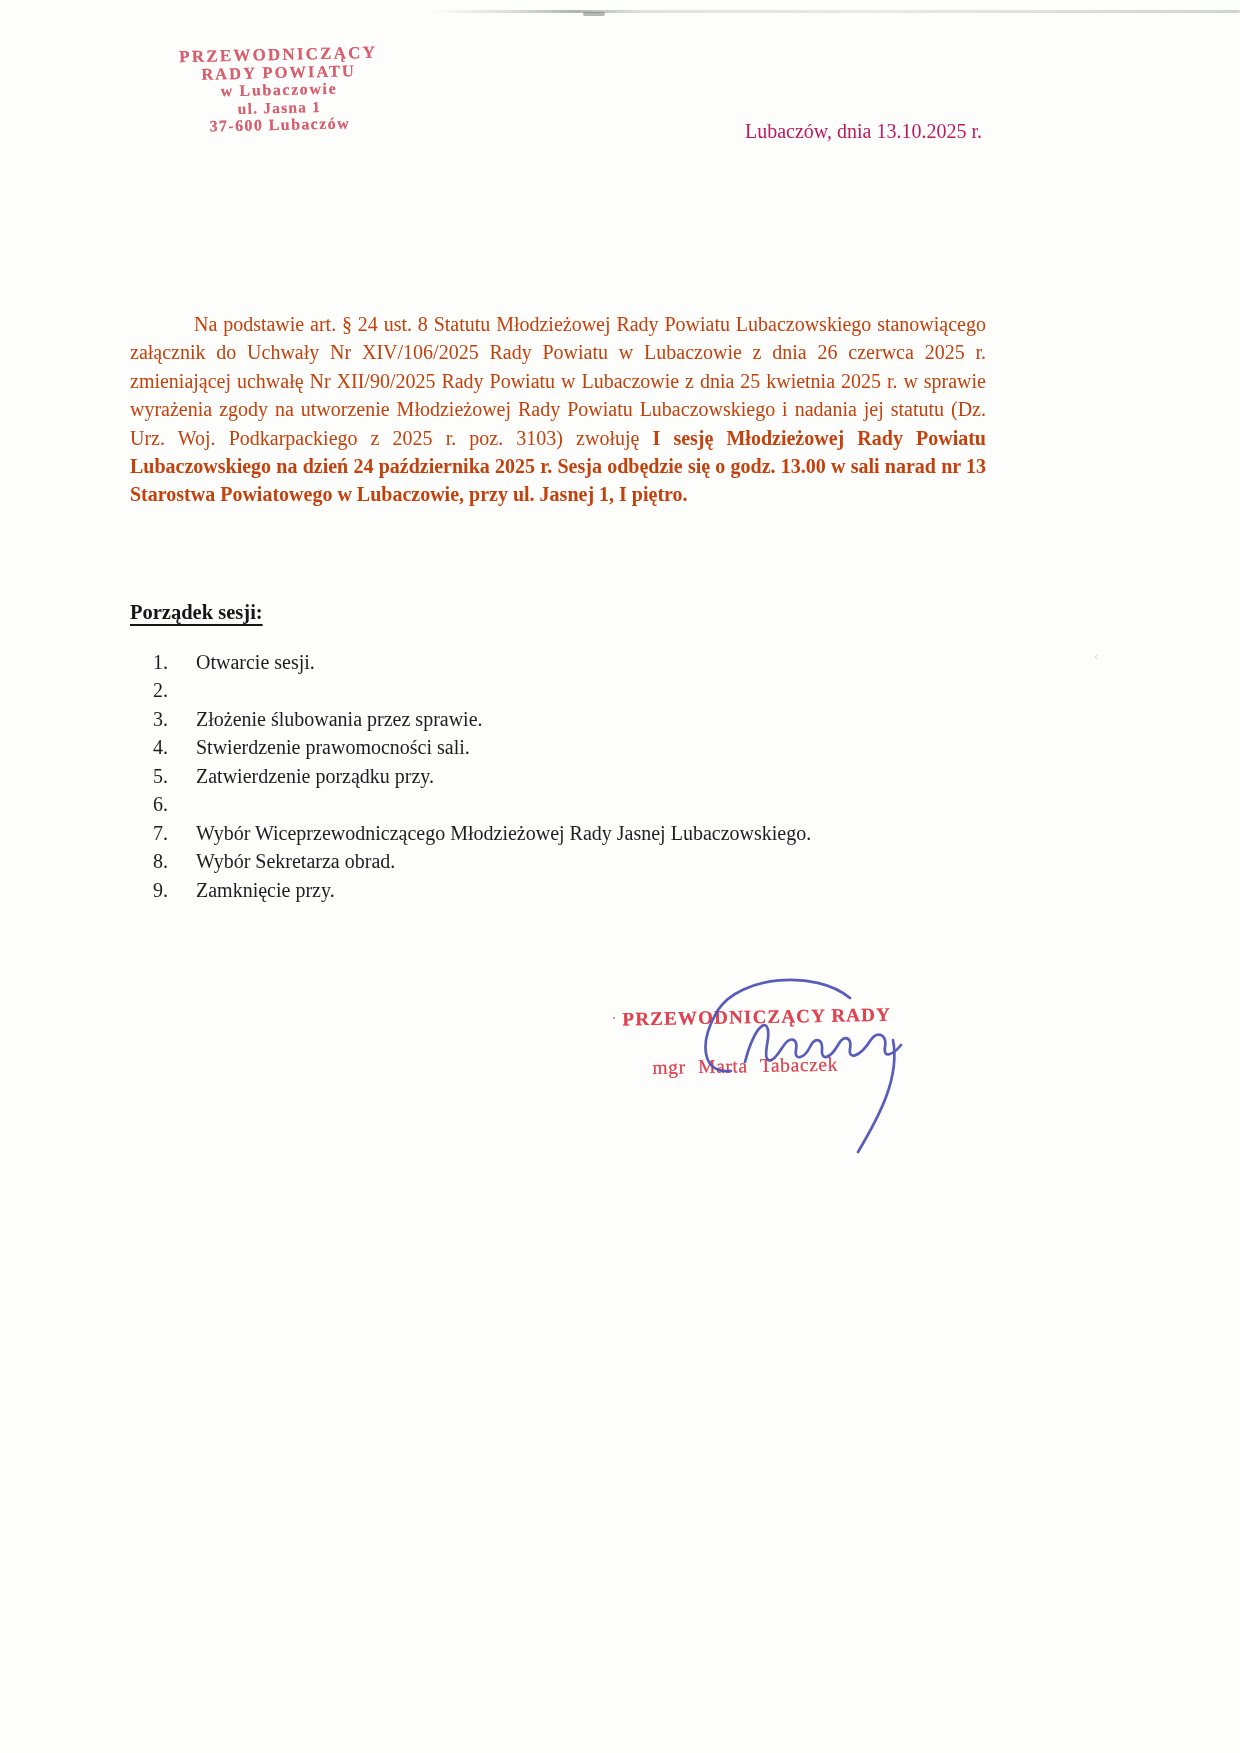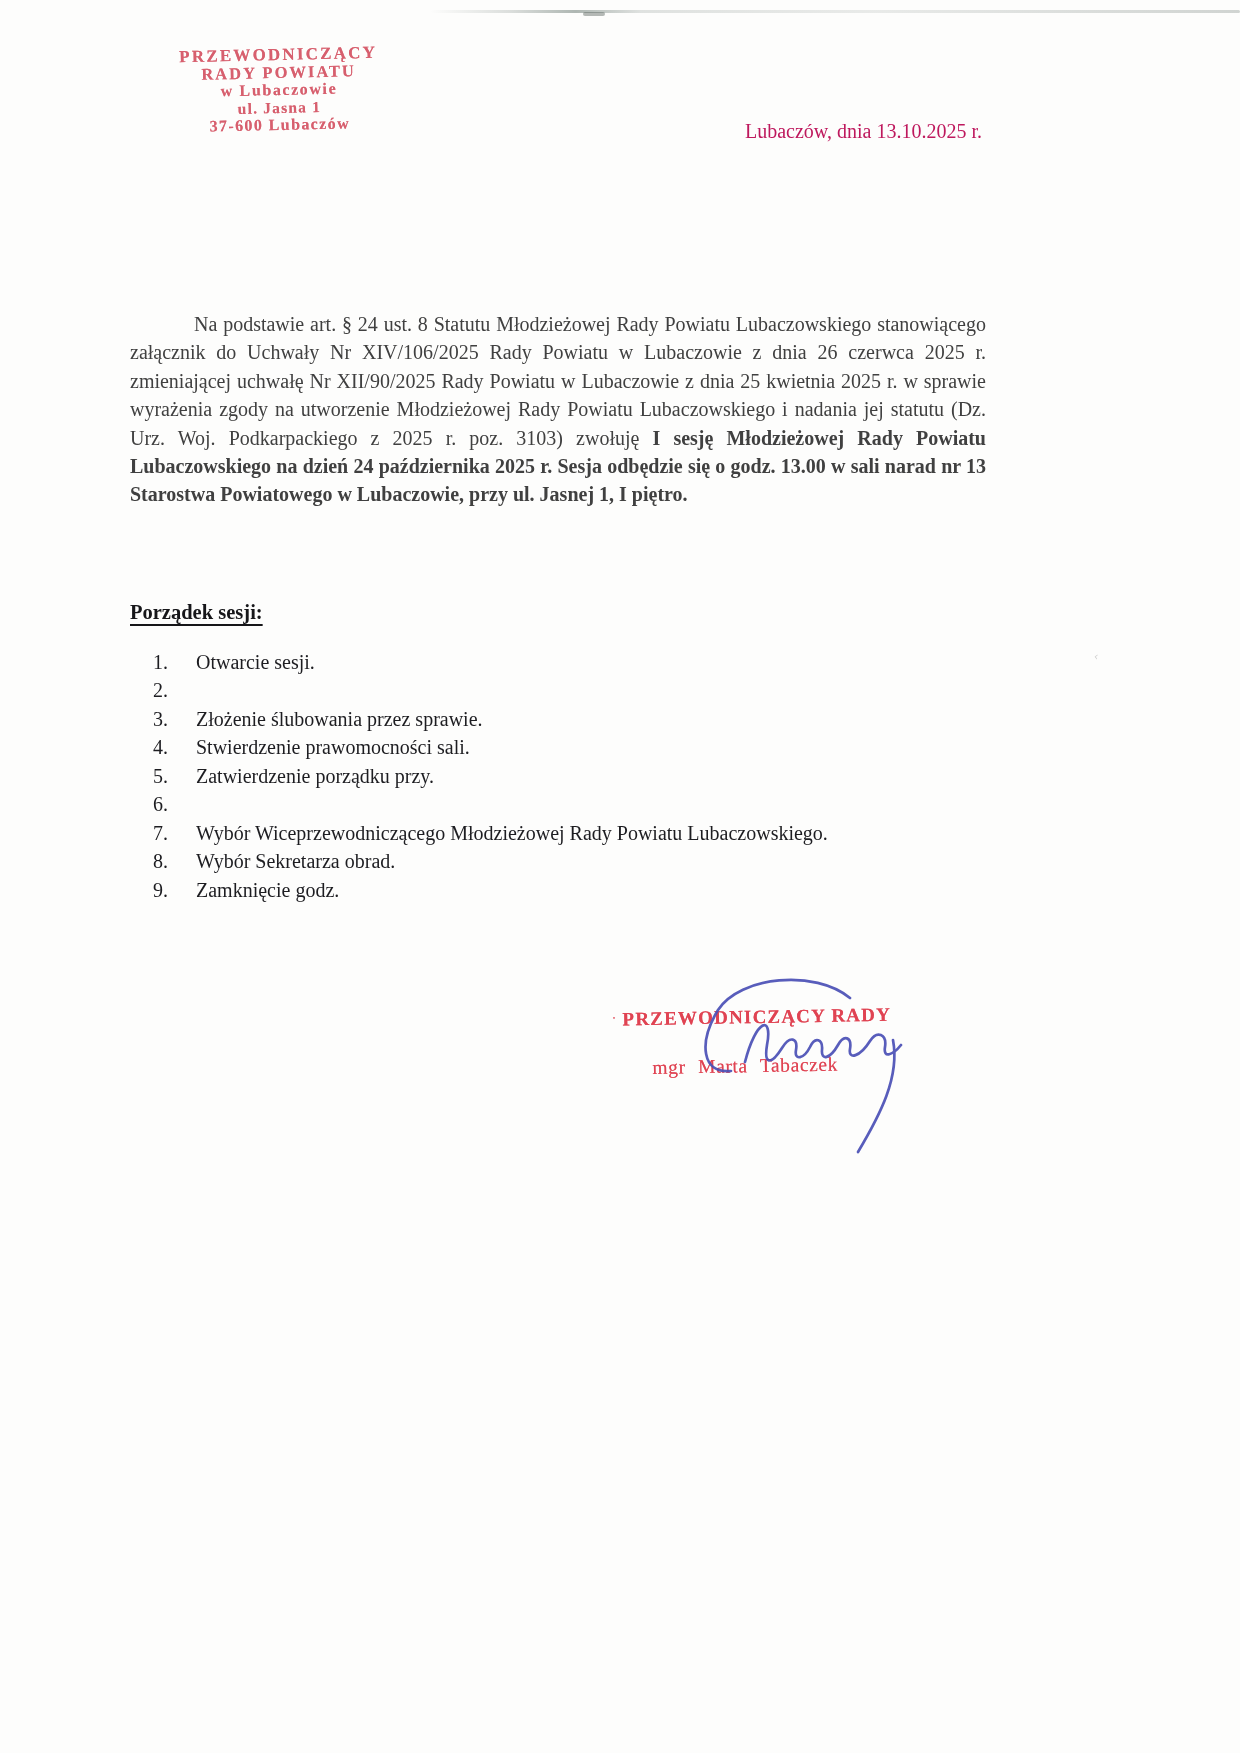--- a/index.html
+++ b/index.html
@@ -56,21 +56,21 @@
     position:absolute;right:258px;top:120px;
     font-size:20px;color:#be185d;
   }
 
   
   .body-par{
     position:absolute;left:130px;top:290px;width:856px;
     font-size:20px;line-height:28.4px;
     text-align:justify;
     text-indent:64px;
-    color:#404040;
+    color:#c2410c;
   }
   .body-par .bold{font-weight:bold;}
 
   
   .agenda-heading{
     position:absolute;left:130px;top:601px;
     font-size:20.5px;font-weight:bold;
     text-decoration:underline;
     text-decoration-thickness:2px;
     text-underline-offset:5px;
@@ -146,29 +146,29 @@
       </li>
     <li>
         <span class="num">5.</span>
         <span>Zatwierdzenie porządku przy.</span>
       </li>
     <li>
         <span class="num">6.</span>
       </li>
     <li>
         <span class="num">7.</span>
-        <span>Wybór Wiceprzewodniczącego Młodzieżowej Rady Powiatu Lubaczowskiego.</span>
+        <span>Wybór Wiceprzewodniczącego Młodzieżowej Rady Jasnej Lubaczowskiego.</span>
       </li>
     <li>
         <span class="num">8.</span>
         <span>Wybór Sekretarza obrad.</span>
       </li>
     <li>
         <span class="num">9.</span>
-        <span>Zamknięcie godz.</span>
+        <span>Zamknięcie przy.</span>
       </li>
   </ol>
 
   <div class="footer-stamp">
     <div class="title"><span class="dot">·</span><span>PRZEWODNICZĄCY RADY</span></div>
     <div class="name">mgr Marta Tabaczek</div>
   </div>
 
   <svg class="signature-svg" viewBox="0 0 340 220" fill="none" xmlns="http://www.w3.org/2000/svg">
     <g stroke="#4b50b6" stroke-width="2.7" stroke-linecap="round" opacity="0.92">

